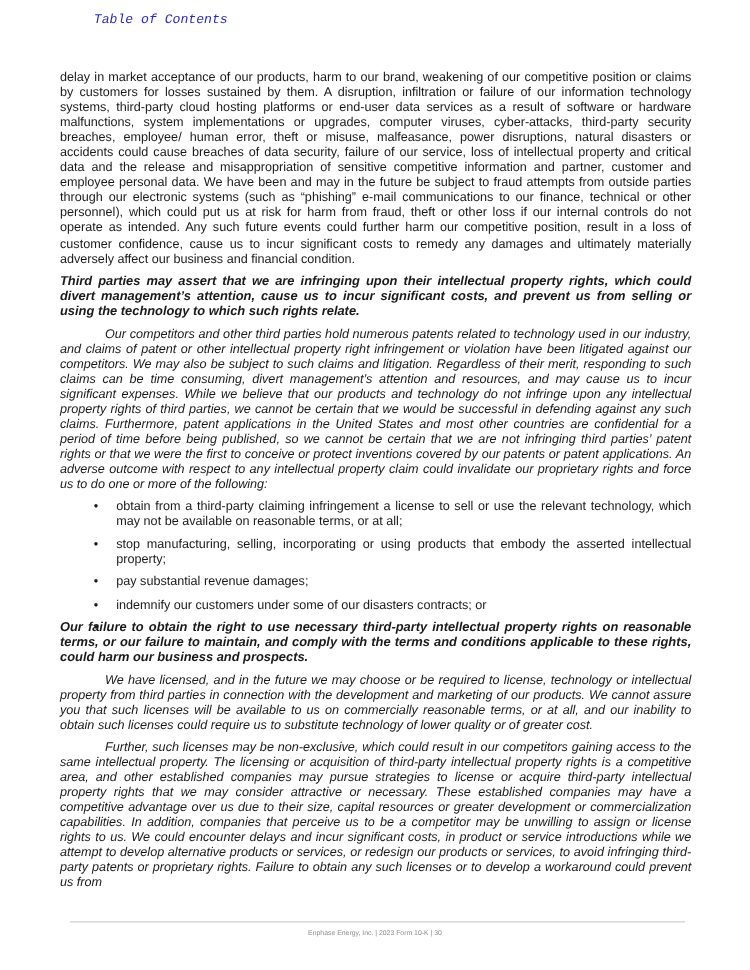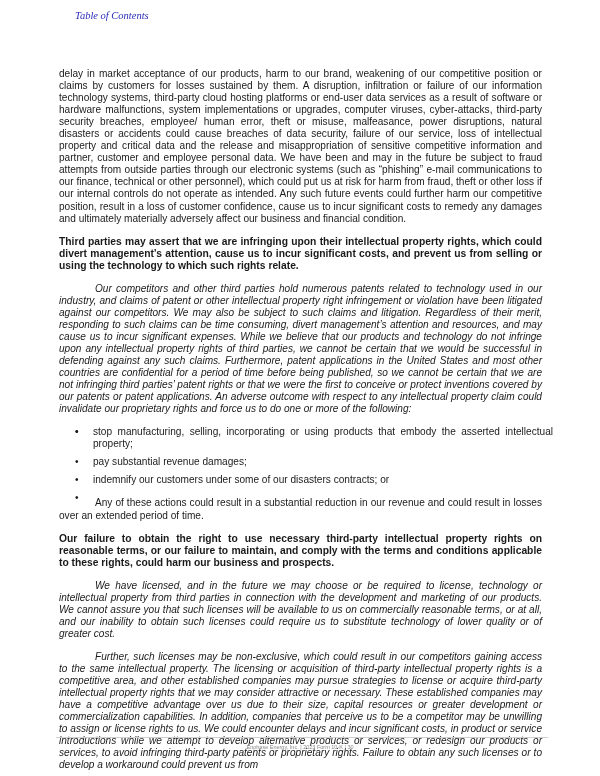--- a/index.html
+++ b/index.html
@@ -1,31 +1,31 @@
 <!DOCTYPE html>
 <html><head>
   <meta charset="utf-8">
   <style>
     html, body { margin: 0; padding: 0; background: #ffffff; }
     body { width: 600px; height: 776px; position: relative; overflow: hidden; }
     .toc-link {
       position: absolute; left: 75px; top: 10px;
-      font-family: Liberation Serif, serif; font-style: italic;
+      font-family: Liberation Mono, monospace; font-style: italic;
       font-size: 10.5px; color: #2b2bb8; text-decoration: none;
     }
     .content {
       position: absolute; left: 48px; top: 57px; width: 505px;
       font-family: "Liberation Sans", sans-serif; font-size: 10.1px;
       line-height: 12.05px; color: #1a1a1a;
     }
-    .content p { margin: 11px; text-align: justify; }
+    .content p { margin: 0; text-align: justify; }
     .content p.gap { margin-top: 6px; font-style: italic; }
     .content p.indent { text-indent: 36px; }
     .heading {
-      font-weight: bold; margin-top: 6px !important;
+      font-weight: bold; font-style: italic; margin-top: 6px !important;
       text-align: justify; font-size: 10.3px;
     }
     ul.bullets { list-style: none; margin: 6px 0 0 0; padding: 0; }
     ul.bullets li {
       position: relative; padding-left: 45px; margin-bottom: 6px;
       text-align: justify;
     }
     ul.bullets li .dot {
       position: absolute; left: 27px; top: 0;
     }
@@ -44,28 +44,27 @@
 <a class="toc-link">Table of Contents</a>
 
 <div class="content">
   <p>delay in market acceptance of our products, harm to our brand, weakening of our competitive position or claims by customers for losses sustained by them. A disruption, infiltration or failure of our information technology systems, third-party cloud hosting platforms or end-user data services as a result of software or hardware malfunctions, system implementations or upgrades, computer viruses, cyber-attacks, third-party security breaches, employee/ human error, theft or misuse, malfeasance, power disruptions, natural disasters or accidents could cause breaches of data security, failure of our service, loss of intellectual property and critical data and the release and misappropriation of sensitive competitive information and partner, customer and employee personal data. We have been and may in the future be subject to fraud attempts from outside parties through our electronic systems (such as “phishing” e-mail communications to our finance, technical or other personnel), which could put us at risk for harm from fraud, theft or other loss if our internal controls do not operate as intended. Any such future events could further harm our competitive position, result in a loss of customer confidence, cause us to incur significant costs to remedy any damages and ultimately materially adversely affect our business and financial condition.</p>
 
   <p class="heading">Third parties may assert that we are infringing upon their intellectual property rights, which could divert management’s attention, cause us to incur significant costs, and prevent us from selling or using the technology to which such rights relate.</p>
 
   <p class="gap indent">Our competitors and other third parties hold numerous patents related to technology used in our industry, and claims of patent or other intellectual property right infringement or violation have been litigated against our competitors. We may also be subject to such claims and litigation. Regardless of their merit, responding to such claims can be time consuming, divert management’s attention and resources, and may cause us to incur significant expenses. While we believe that our products and technology do not infringe upon any intellectual property rights of third parties, we cannot be certain that we would be successful in defending against any such claims. Furthermore, patent applications in the United States and most other countries are confidential for a period of time before being published, so we cannot be certain that we are not infringing third parties’ patent rights or that we were the first to conceive or protect inventions covered by our patents or patent applications. An adverse outcome with respect to any intellectual property claim could invalidate our proprietary rights and force us to do one or more of the following:</p>
 
   <ul class="bullets">
-    <li><span class="dot">•</span></li>
+    <li><span class="dot">•</span><span>obtain from a third-party claiming infringement a license to sell or use the relevant technology, which may not be available on reasonable terms, or at all;</span></li>
     <li><span class="dot">•</span><span>stop manufacturing, selling, incorporating or using products that embody the asserted intellectual property;</span></li>
     <li><span class="dot">•</span><span>pay substantial revenue damages;</span></li>
     <li><span class="dot">•</span><span>indemnify our customers under some of our disasters contracts; or</span></li>
     <li><span class="dot">•</span></li>
   </ul>
 
-  <p class="indent">Any of these actions could result in a substantial reduction in our revenue and could result in losses over an extended period of time.</p>
 
   <p class="heading">Our failure to obtain the right to use necessary third-party intellectual property rights on reasonable terms, or our failure to maintain, and comply with the terms and conditions applicable to these rights, could harm our business and prospects.</p>
 
   <p class="gap indent">We have licensed, and in the future we may choose or be required to license, technology or intellectual property from third parties in connection with the development and marketing of our products. We cannot assure you that such licenses will be available to us on commercially reasonable terms, or at all, and our inability to obtain such licenses could require us to substitute technology of lower quality or of greater cost.</p>
 
   <p class="gap indent">Further, such licenses may be non-exclusive, which could result in our competitors gaining access to the same intellectual property. The licensing or acquisition of third-party intellectual property rights is a competitive area, and other established companies may pursue strategies to license or acquire third-party intellectual property rights that we may consider attractive or necessary. These established companies may have a competitive advantage over us due to their size, capital resources or greater development or commercialization capabilities. In addition, companies that perceive us to be a competitor may be unwilling to assign or license rights to us. We could encounter delays and incur significant costs, in product or service introductions while we attempt to develop alternative products or services, or redesign our products or services, to avoid infringing third-party patents or proprietary rights. Failure to obtain any such licenses or to develop a workaround could prevent us from</p>
 </div>
 
 <div class="footer-rule"></div>
 <div class="footer-text">Enphase Energy, Inc. | 2023 Form 10-K | 30</div>

